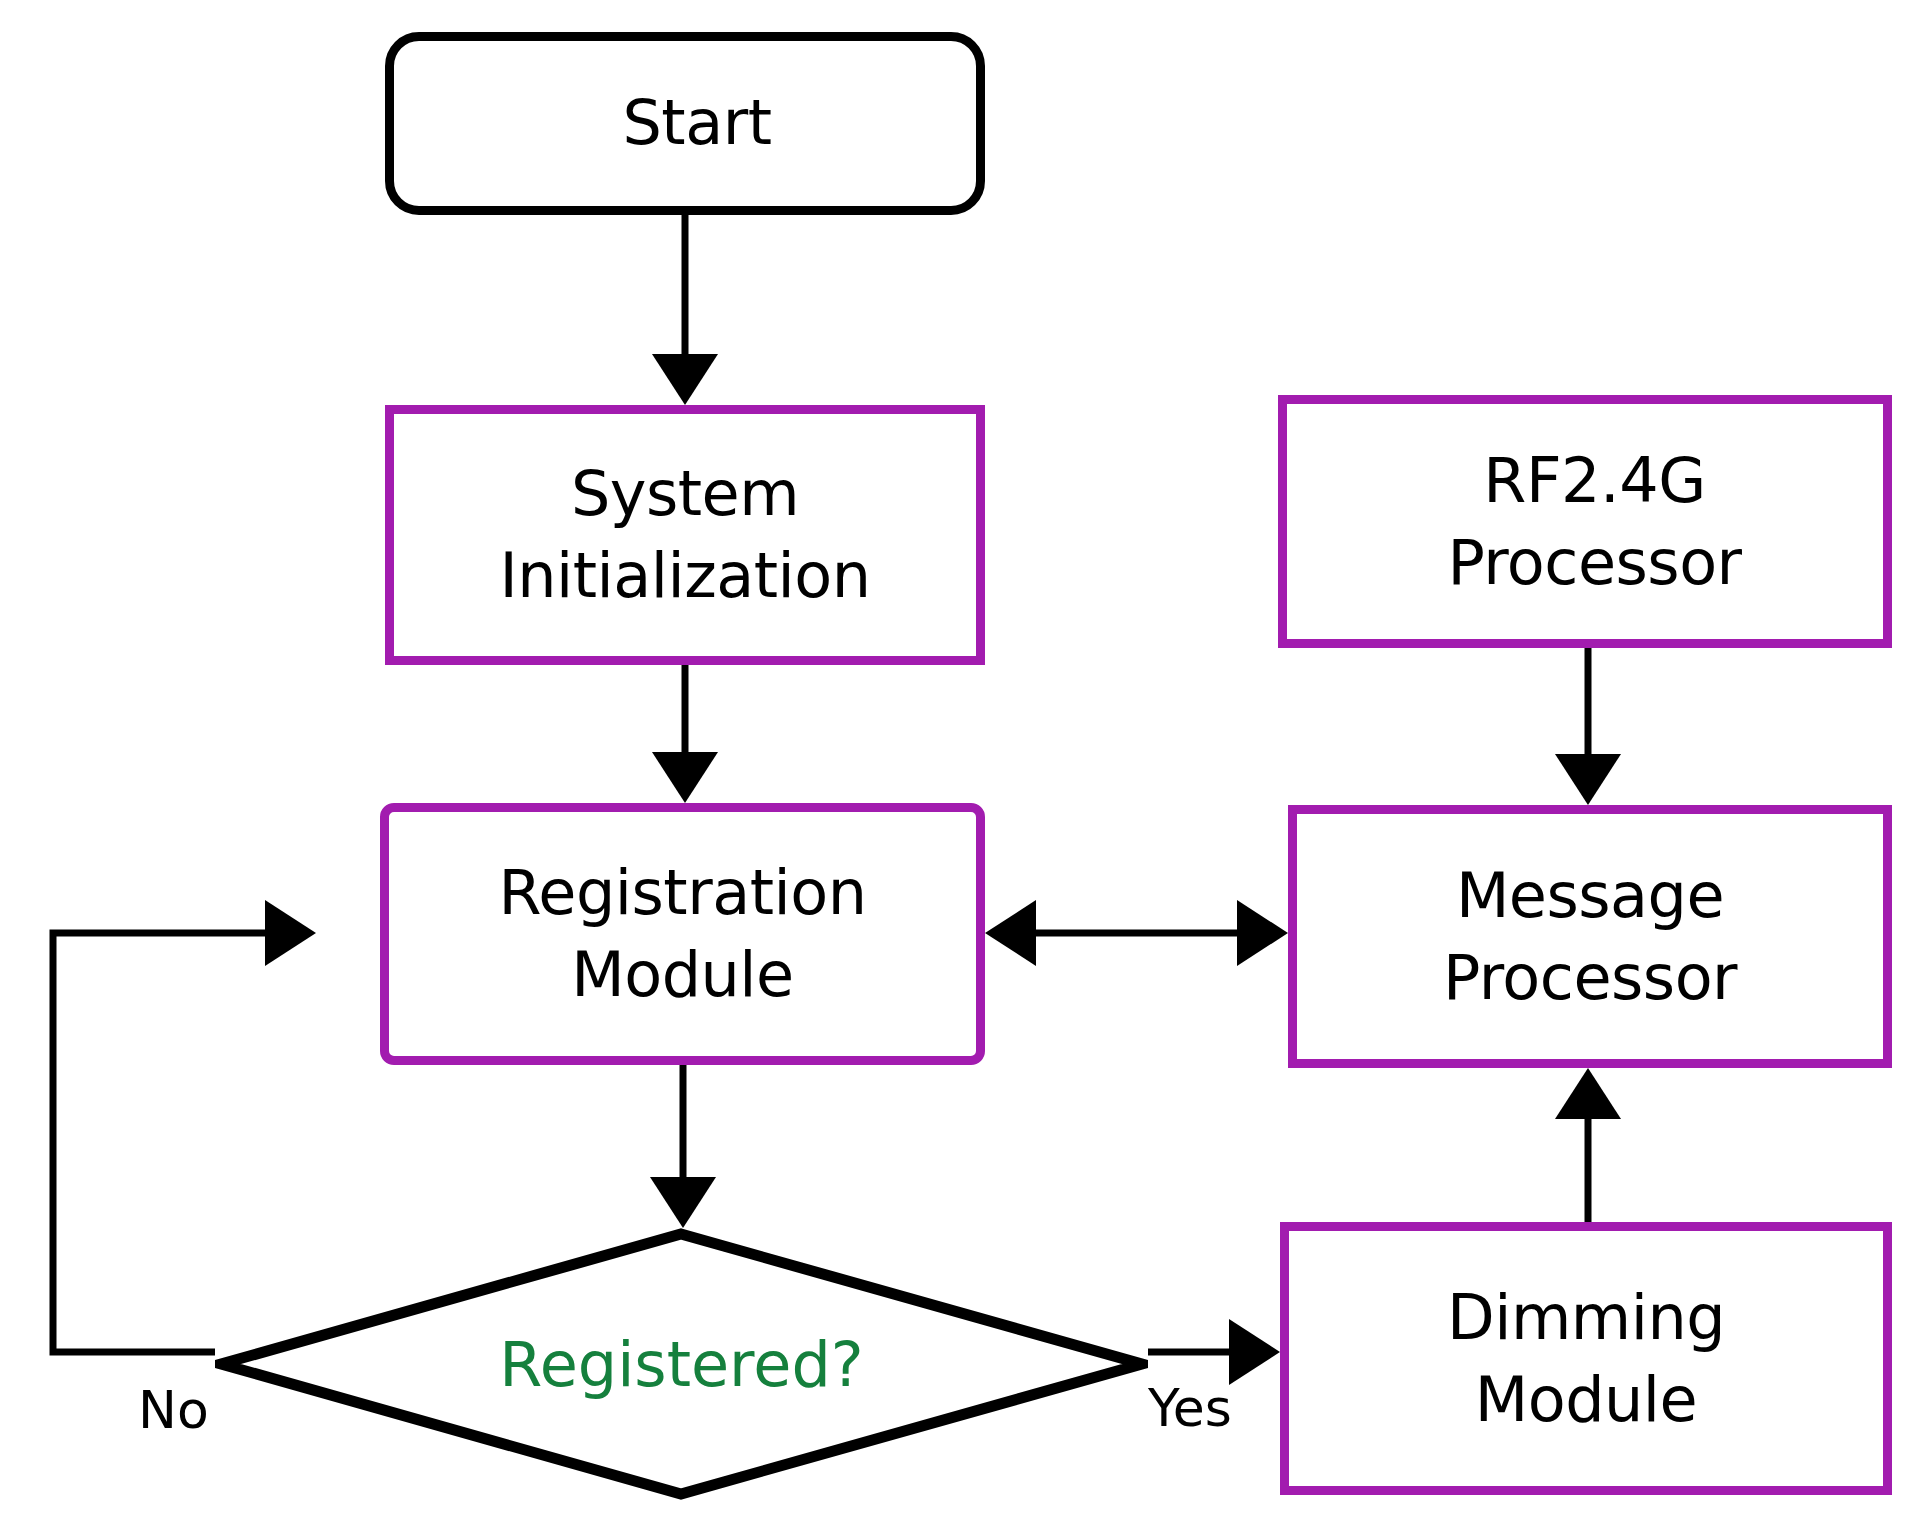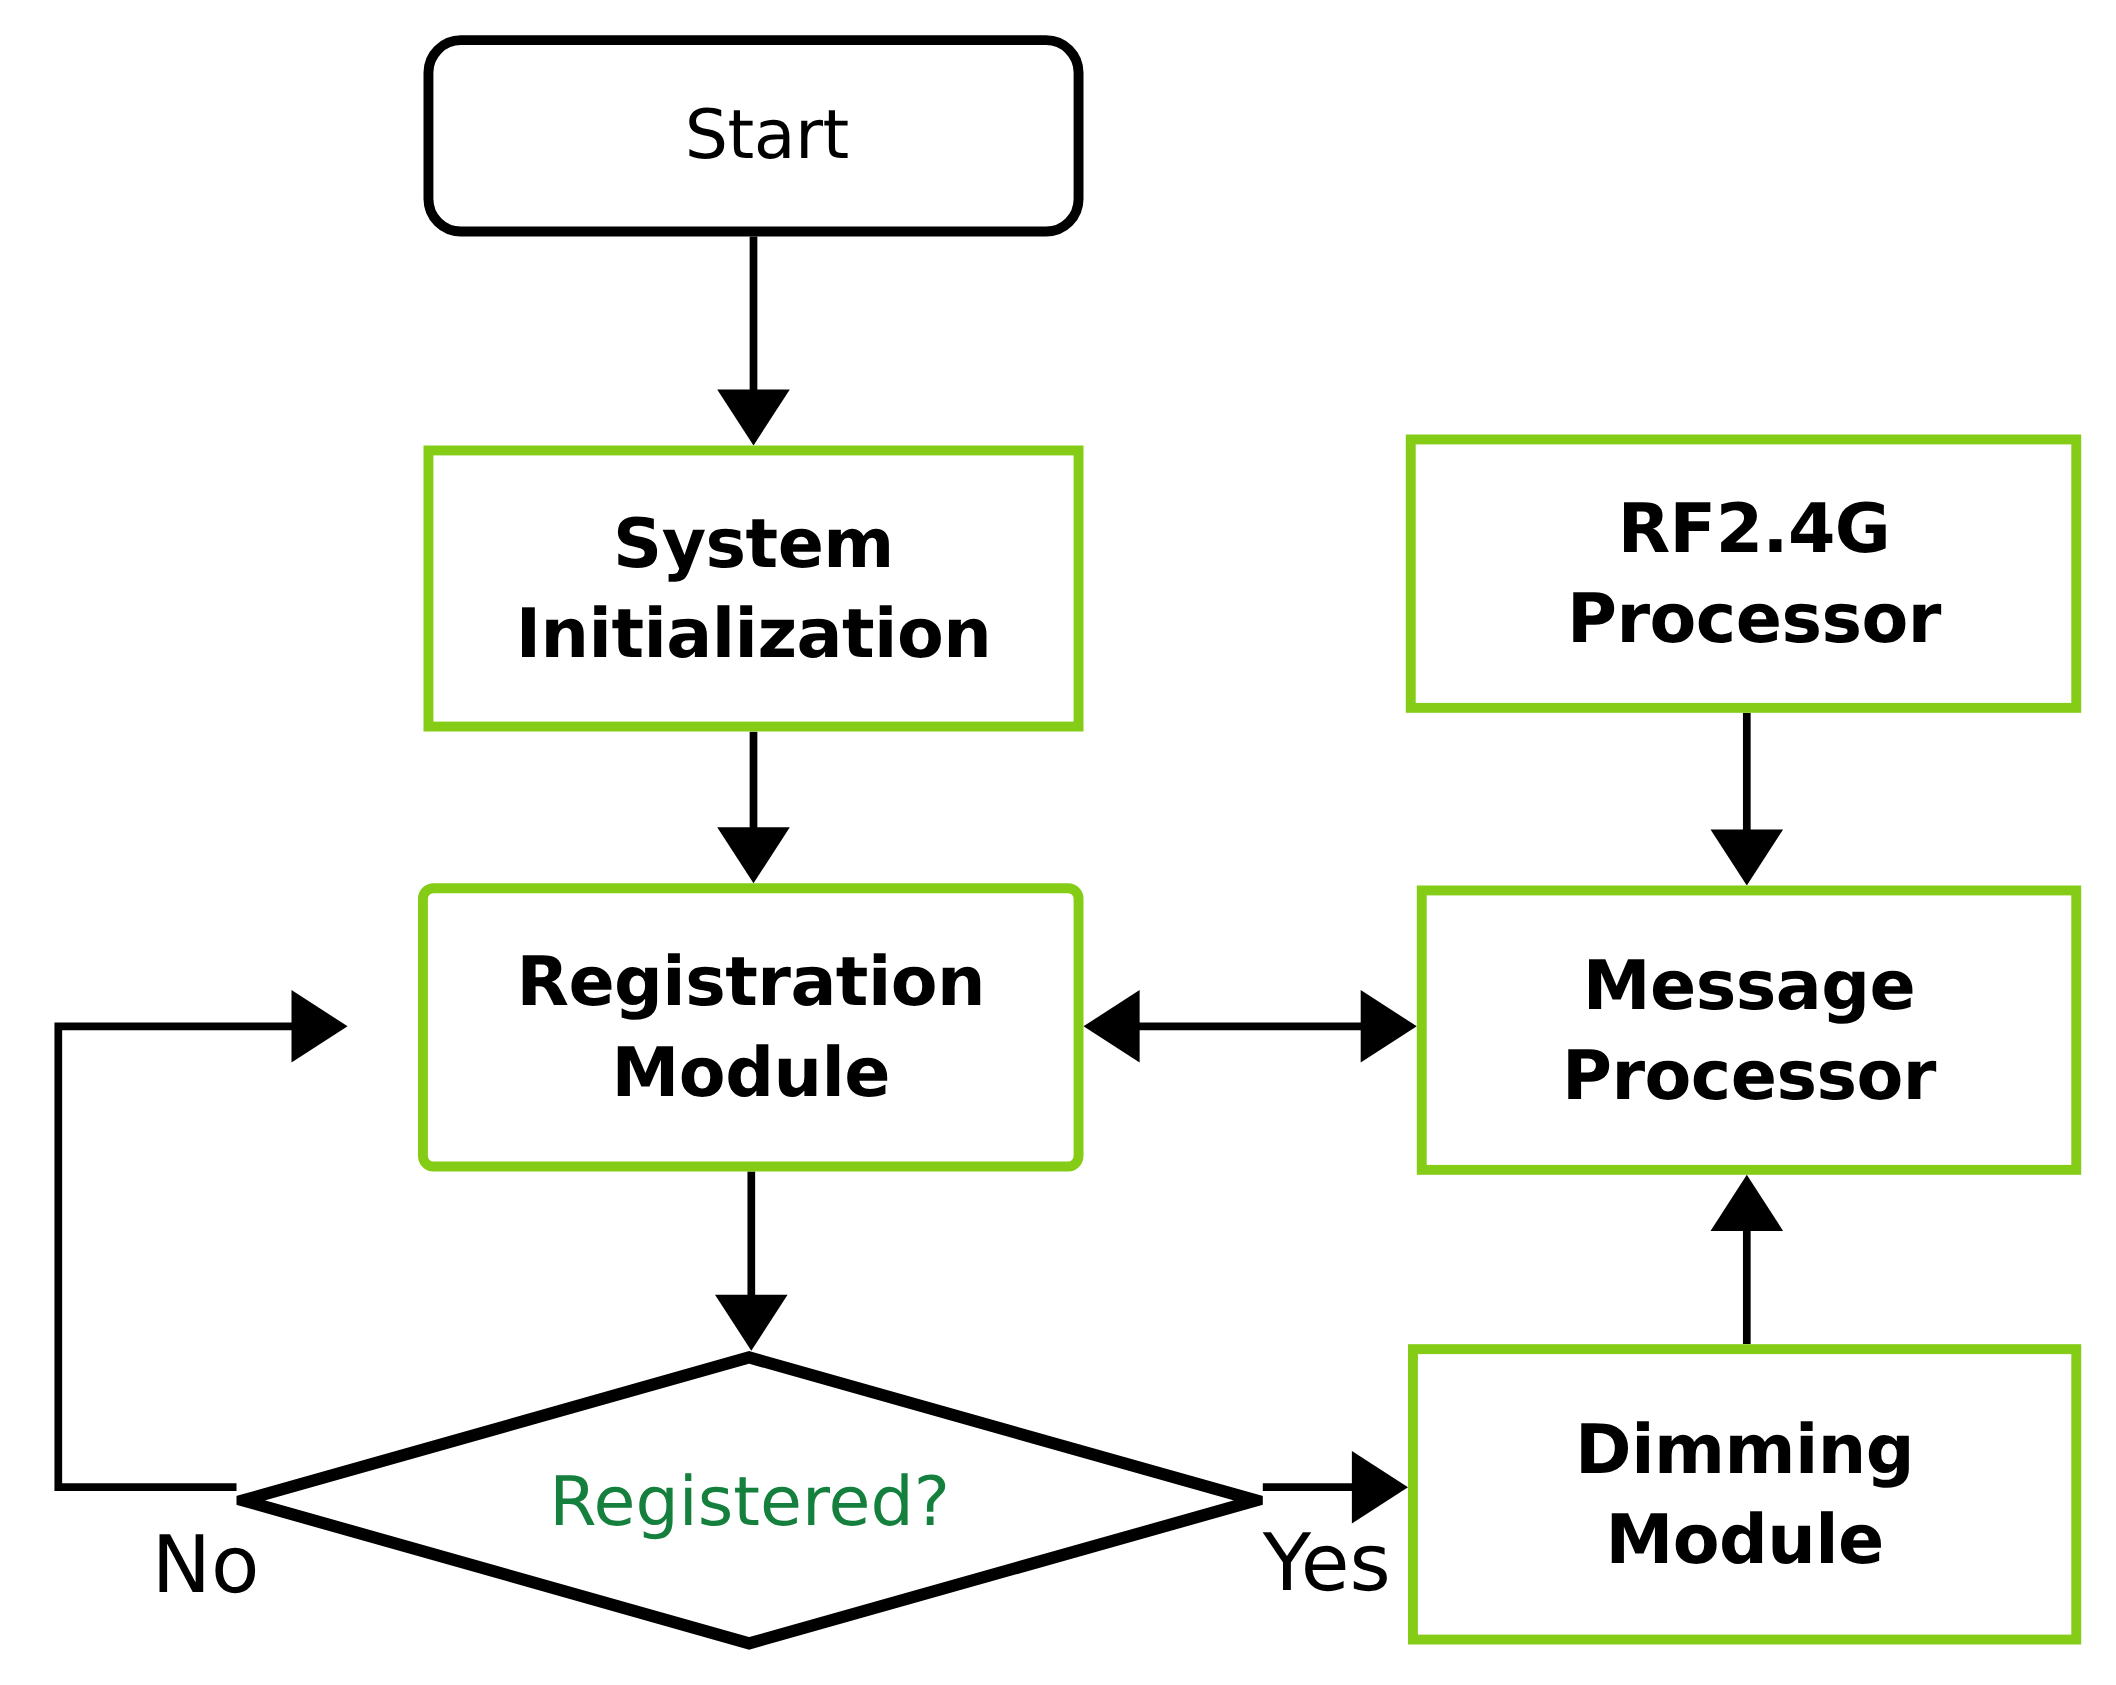--- a/index.html
+++ b/index.html
@@ -34,22 +34,21 @@
     display: flex;
     flex-direction: column;
     align-items: center;
     justify-content: center;
     text-align: center;
     color: #000000;
     line-height: 1.30;
     z-index: 3;
   }
   .node.process {
-    border: 9px solid #84cc16;
-    font-weight: bold;
+    border: 9px solid #a21caf;
   }
   .node.terminator {
     border: 9px solid #000000;
     border-radius: 34px;
     padding-left: 24px;
   }
   .node-label {
     font-size: 62px;
     letter-spacing: -0.5px;
     white-space: nowrap;
@@ -83,21 +82,21 @@
   }
   .decision-label {
     position: relative;
     font-size: 62px;
     color: #15803d;
     white-space: nowrap;
     z-index: 3;
   }
   .edge-label {
     position: absolute;
-    font-size: 72px;
+    font-size: 52px;
     color: #000000;
     white-space: nowrap;
     z-index: 4;
   }
   #label-no  { left: 138px;  top: 1380px; }
   #label-yes { left: 1148px; top: 1378px; }
 </style>
 </head>
 <body>
 

